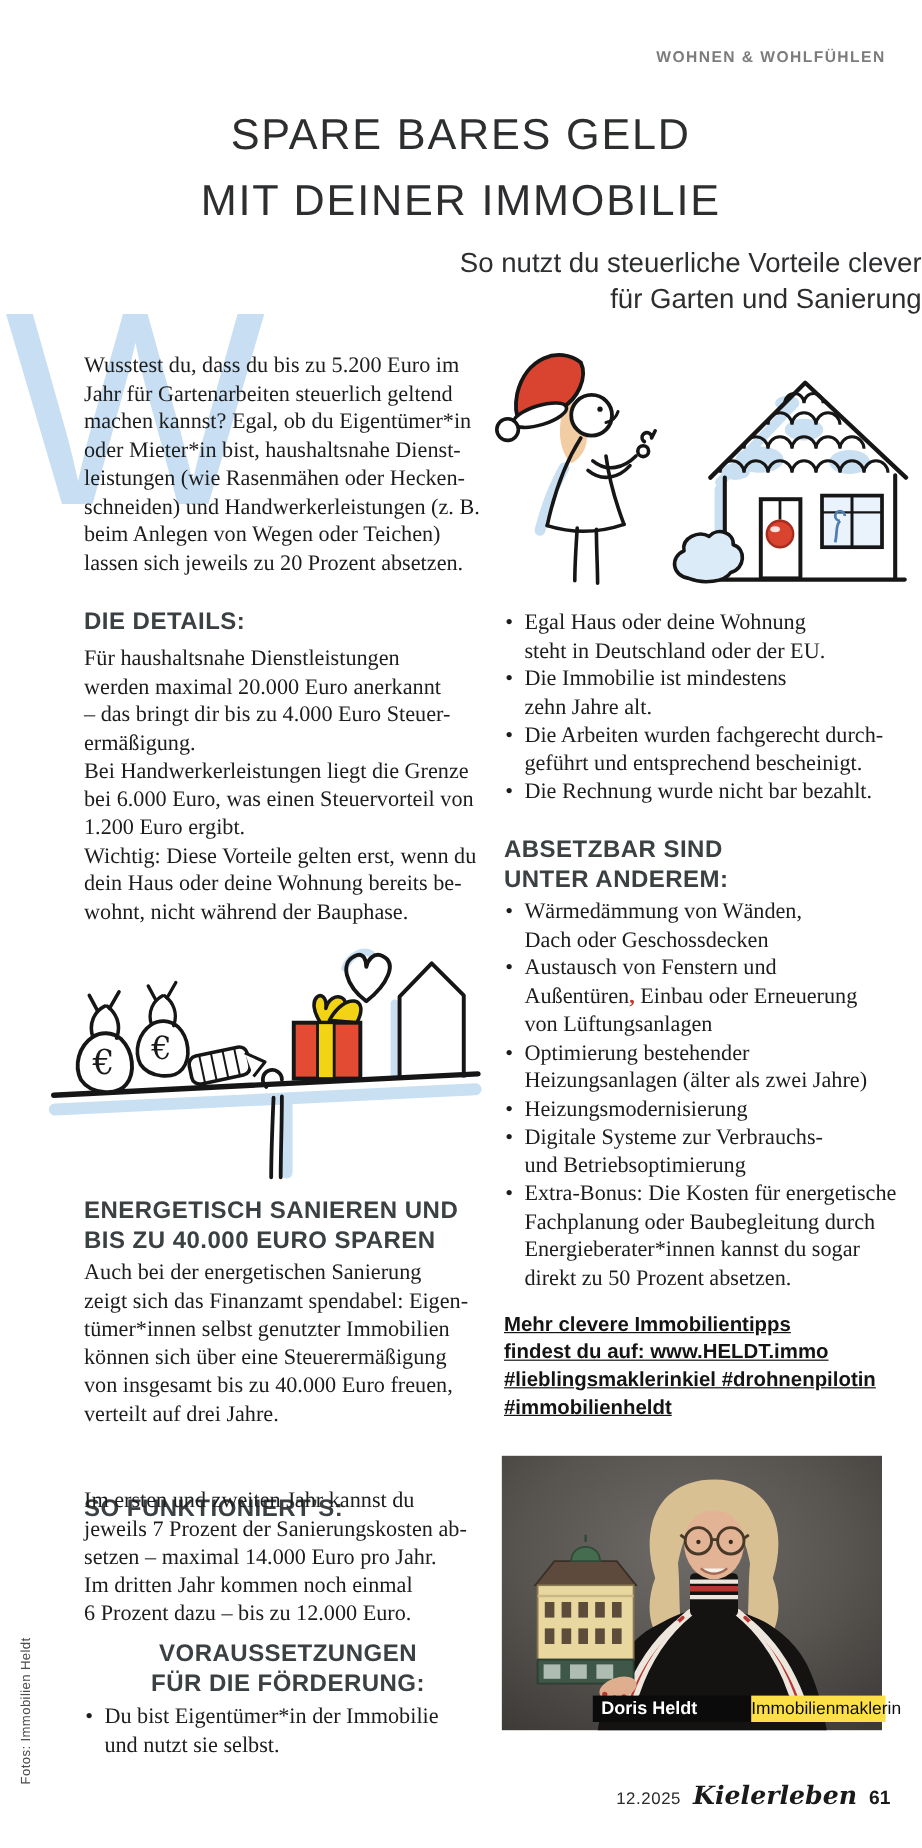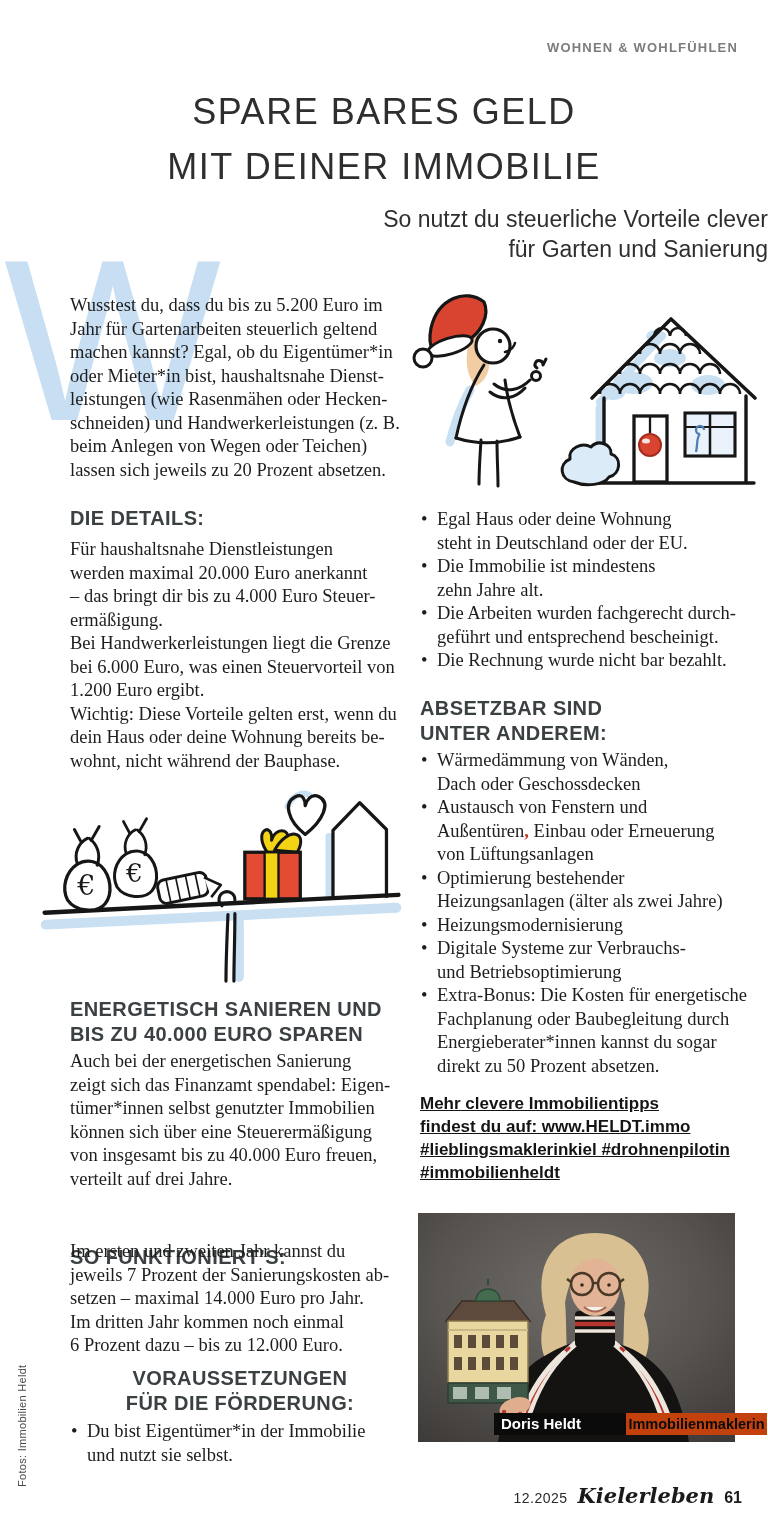--- a/index.html
+++ b/index.html
@@ -33,22 +33,22 @@
 
   .promo { font-family:"Liberation Sans", sans-serif; font-weight:700; font-size:17px; line-height:23px;
            color:#141414; white-space:pre-line; z-index:2;text-decoration:underline; }
 
   .illo { z-index:1; }
 
   .photo-wrap { left:418px; top:1213px; width:317px; height:229px; z-index:1; }
   .caption-row { position:absolute; left:28px; bottom:7px; height:22px; display:flex;margin-left:48px; }
   .cap-black { width:132px; background:#0b0b0b; color:#ffffff; font-family:"Liberation Sans", sans-serif;
                font-weight:700; font-size:15px; line-height:22px; padding-left:7px; }
-  .cap-white { width:141px; background:#c2410c; color:#0b0b0b; font-family:"Liberation Sans", sans-serif;
-               font-weight:700; font-size:14.5px; line-height:22px; text-align:center; }
+  .cap-white { width:112px; background:#fde047; color:#0b0b0b; font-family:"Liberation Sans", sans-serif;
+               font-weight:400; font-size:14.5px; line-height:22px; text-align:center; }
 
   .credit { left:16px; top:1487px; transform:rotate(-90deg); transform-origin:0 0;
             font-family:"Liberation Sans", sans-serif; font-size:11px; color:#4a4a4a;
             letter-spacing:0.3px; white-space:nowrap; z-index:2; }
 
   .footer { top:1483px; right:26px; display:flex; align-items:baseline; gap:10px; z-index:2; }
   .footer .issue   { font-family:"Liberation Sans", sans-serif; font-size:14px; color:#2a2a2a; letter-spacing:0.5px;text-align:right; }
   .footer .logo    { font-family:"DejaVu Serif", serif; font-style:italic; font-weight:700; font-size:21px; color:#1a1a1a; }
   .footer .pagenum { font-family:"Liberation Sans", sans-serif; font-weight:700; font-size:16px; color:#1a1a1a; }
 </style>

